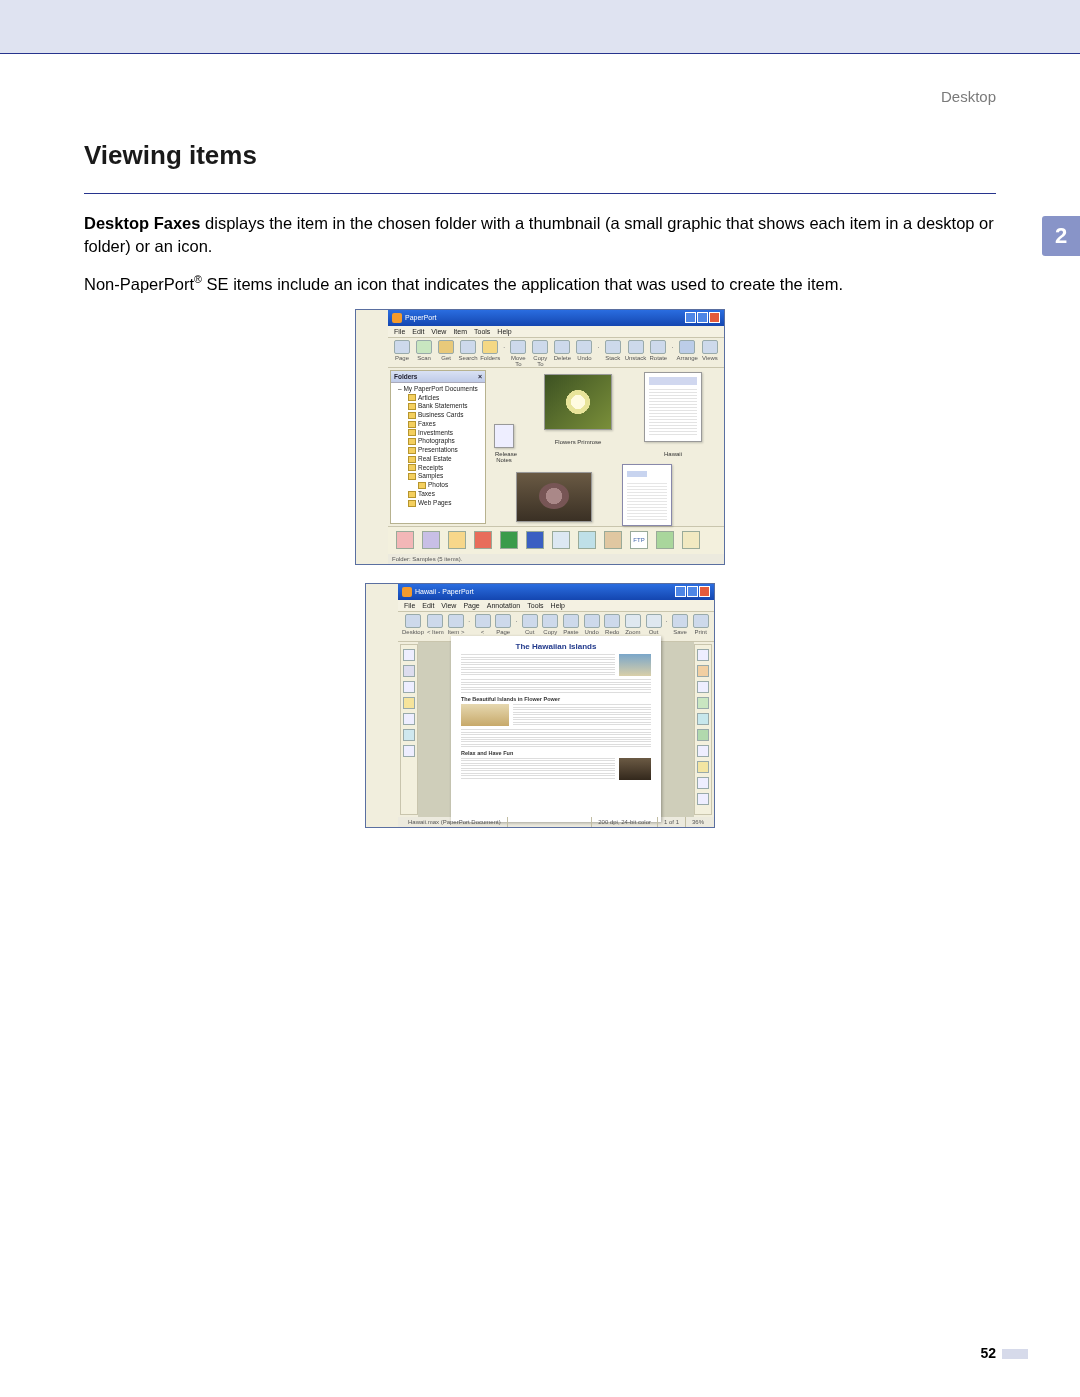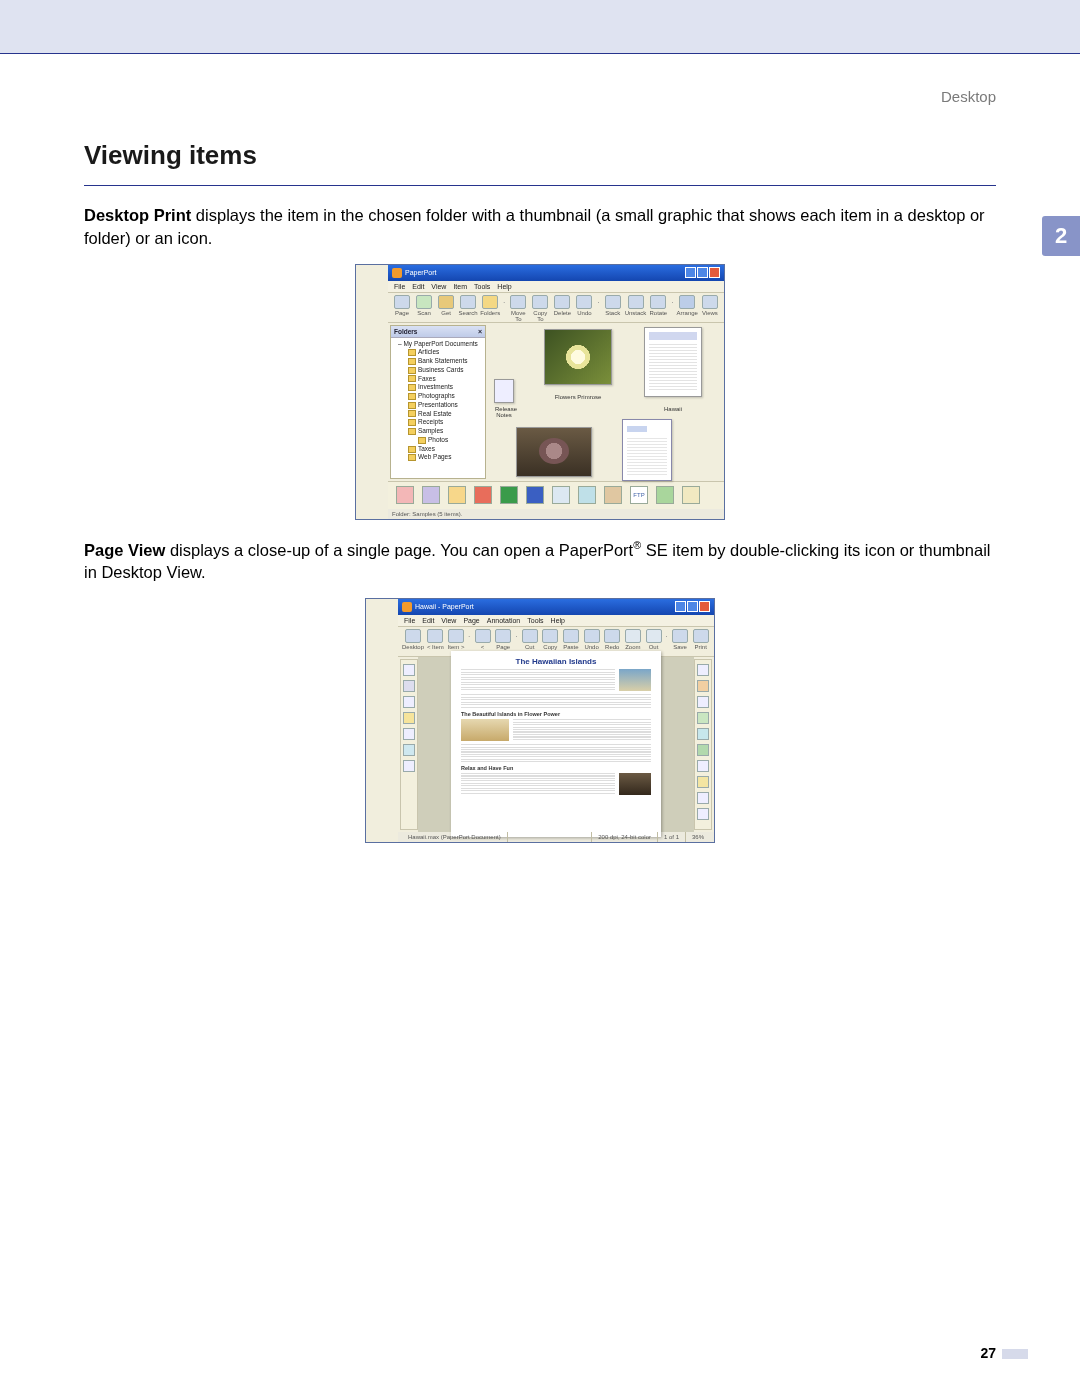--- a/index.html
+++ b/index.html
@@ -43,21 +43,21 @@
   .content {
     position: absolute;
     left: 84px;
     right: 84px;
     top: 140px;
   }
   .section-title {
     font-size: 26px;
     font-weight: bold;
     color: #1a1a1a;
-    padding-bottom: 14px;
+    padding-bottom: 22px;
     border-bottom: 1px solid #27348d;
     margin-bottom: 18px;
   }
   .para {
     font-size: 16.5px;
     line-height: 1.38;
     margin-bottom: 14px;
     color: #000;
   }
   .para b { font-weight: bold; }
@@ -210,24 +210,27 @@
 
 <div class="top-band"></div>
 <div class="header-label">Desktop</div>
 <div class="chapter-tab">2</div>
 
 <div class="content">
   <h2 class="section-title">Viewing items</h2>
 
 
   <p class="para">
-    <b>Desktop Print</b><span> displays the item in the chosen folder with a thumbnail (a small graphic that shows each item in a desktop or folder) or an icon.</span>
+    <b>Desktop Faxes</b><span> displays the item in the chosen folder with a thumbnail (a small graphic that shows each item in a desktop or folder) or an icon.</span>
   </p>
 
 
+  <p class="para">
+    Non-PaperPort<sup class="reg">®</sup> SE items include an icon that indicates the application that was used to create the item.
+  </p>
 
   <div class="figure shot1">
     <div class="s1-titlebar">
       <div class="t-left">
         <span style="width:10px;height:10px;background:#f39a2c;display:inline-block;border-radius:2px;"></span>
         <span>PaperPort</span>
       </div>
       <div class="winbtns">
         <span class="winbtn"></span>
         <span class="winbtn"></span>
@@ -308,23 +311,20 @@
       <div class="sendic" style="background:#dce8f2"></div>
       <div class="sendic" style="background:#bfe0e8"></div>
       <div class="sendic" style="background:#e0c7a1"></div>
       <div class="sendic" style="background:#fff;color:#46a;font-size:6px;text-align:center;line-height:16px;">FTP</div>
       <div class="sendic" style="background:#a9d69c"></div>
       <div class="sendic" style="background:#f1e9c1"></div>
     </div>
     <div class="s1-status">Folder: Samples (5 items).</div>
   </div>
 
-  <p class="para">
-    <b>Page View</b> displays a close-up of a single page. You can open a PaperPort<sup class="reg">®</sup> SE item by double-clicking its icon or thumbnail in Desktop View.
-  </p>
 
 
   <div class="figure shot2">
     <div class="s1-titlebar">
       <div class="t-left">
         <span style="width:10px;height:10px;background:#f39a2c;display:inline-block;border-radius:2px;"></span>
         <span>Hawaii - PaperPort</span>
       </div>
       <div class="winbtns">
         <span class="winbtn"></span>
@@ -411,14 +411,14 @@
     <div class="s2-status">
       <span>Hawaii.max (PaperPort Document)</span>
       <span style="flex:1"></span>
       <span>200 dpi, 24-bit color</span>
       <span>1 of 1</span>
       <span>36%</span>
     </div>
   </div>
 </div>
 
-<div class="page-num">27</div>
+<div class="page-num">52</div>
 <div class="page-num-bar"></div>
 
 </body></html>

